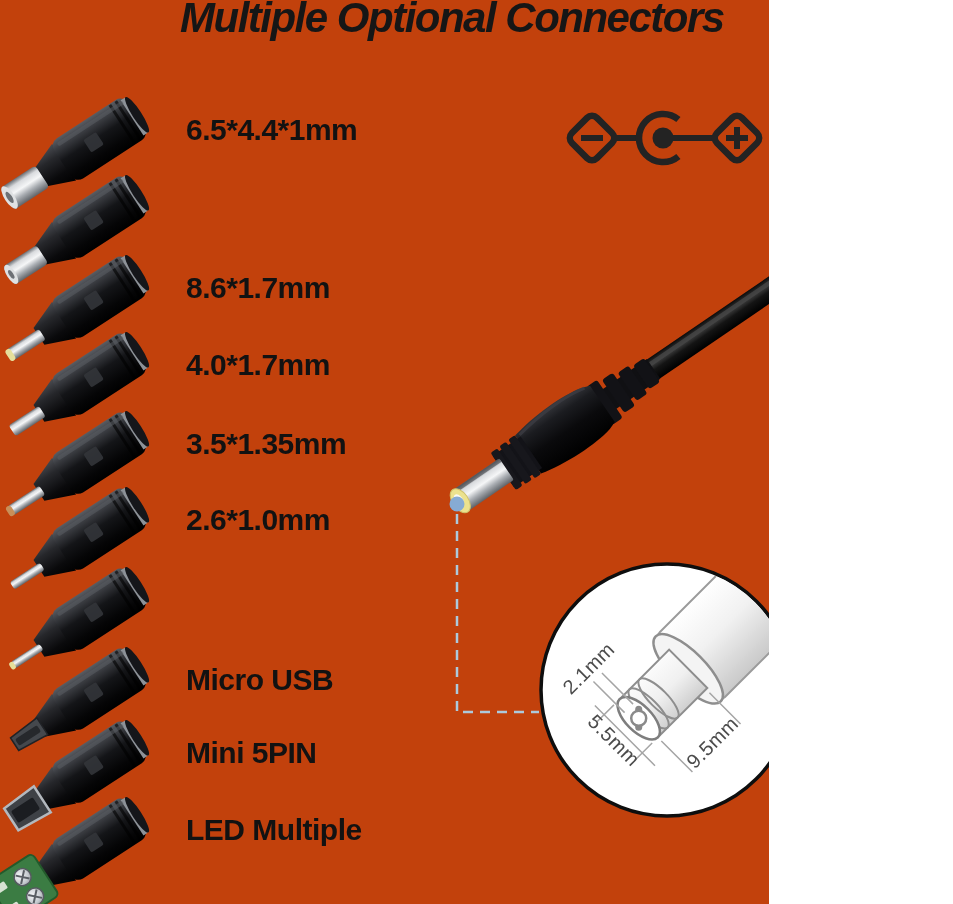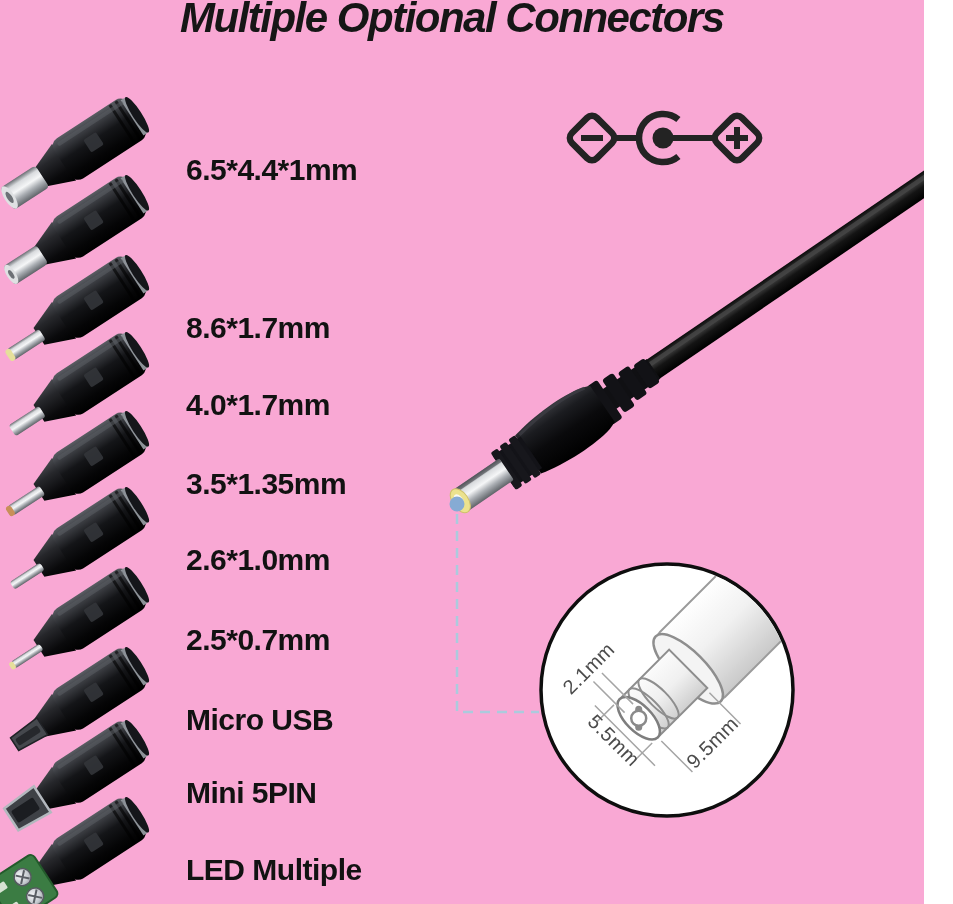--- a/index.html
+++ b/index.html
@@ -1,46 +1,45 @@
 <!DOCTYPE html>
 <html><head>
 <meta charset="utf-8">
 <style>
   html,body{margin:0;padding:0;background:#fff;}
   .stage{
-    position:relative; width:924px; height:904px; background:#f9a8d4;
+    position:relative; width:769px; height:904px; background:#c2410c;
     overflow:hidden; font-family:"Liberation Sans", sans-serif;
   }
   .title{
     position:absolute; left:180px; top:-6px; margin:0;
     font-family:"Liberation Sans", sans-serif;
     font-size:42px; font-weight:700; font-style:italic;
     letter-spacing:-1.5px; color:#161616; white-space:nowrap;
   }
   .lbl{
     position:absolute; left:186px; line-height:36px;
     font-size:30px; font-weight:700; color:#121212;
-    letter-spacing:-0.5px; white-space:nowrap;margin-top:40px;
+    letter-spacing:-0.5px; white-space:nowrap;
   }
   svg.art{ position:absolute; left:0; top:0; }
   .dim{ font-family:"Liberation Sans", sans-serif; font-size:20px; fill:#4c4c4c; letter-spacing:0.5px; }
 </style>
 </head>
 <body>
 
 <div class="stage">
 
   <h1 class="title">Multiple Optional Connectors</h1>
 
   <div class="lbl" style="top:112px">6.5*4.4*1mm</div>
   <div class="lbl" style="top:270px">8.6*1.7mm</div>
   <div class="lbl" style="top:347px">4.0*1.7mm</div>
   <div class="lbl" style="top:426px">3.5*1.35mm</div>
   <div class="lbl" style="top:502px">2.6*1.0mm</div>
-  <div class="lbl" style="top:582px">2.5*0.7mm</div>
   <div class="lbl" style="top:662px">Micro USB</div>
   <div class="lbl" style="top:735px">Mini 5PIN</div>
   <div class="lbl" style="top:812px">LED Multiple</div>
 
   <svg class="art" width="953" height="904" viewBox="0 0 953 904">
     <defs>
       <linearGradient id="gBody" x1="0" y1="0" x2="0" y2="1">
         <stop offset="0" stop-color="#5a5d63"></stop>
           <stop offset="0.18" stop-color="#3a3c41"></stop>
         <stop offset="0.45" stop-color="#141518"></stop>

